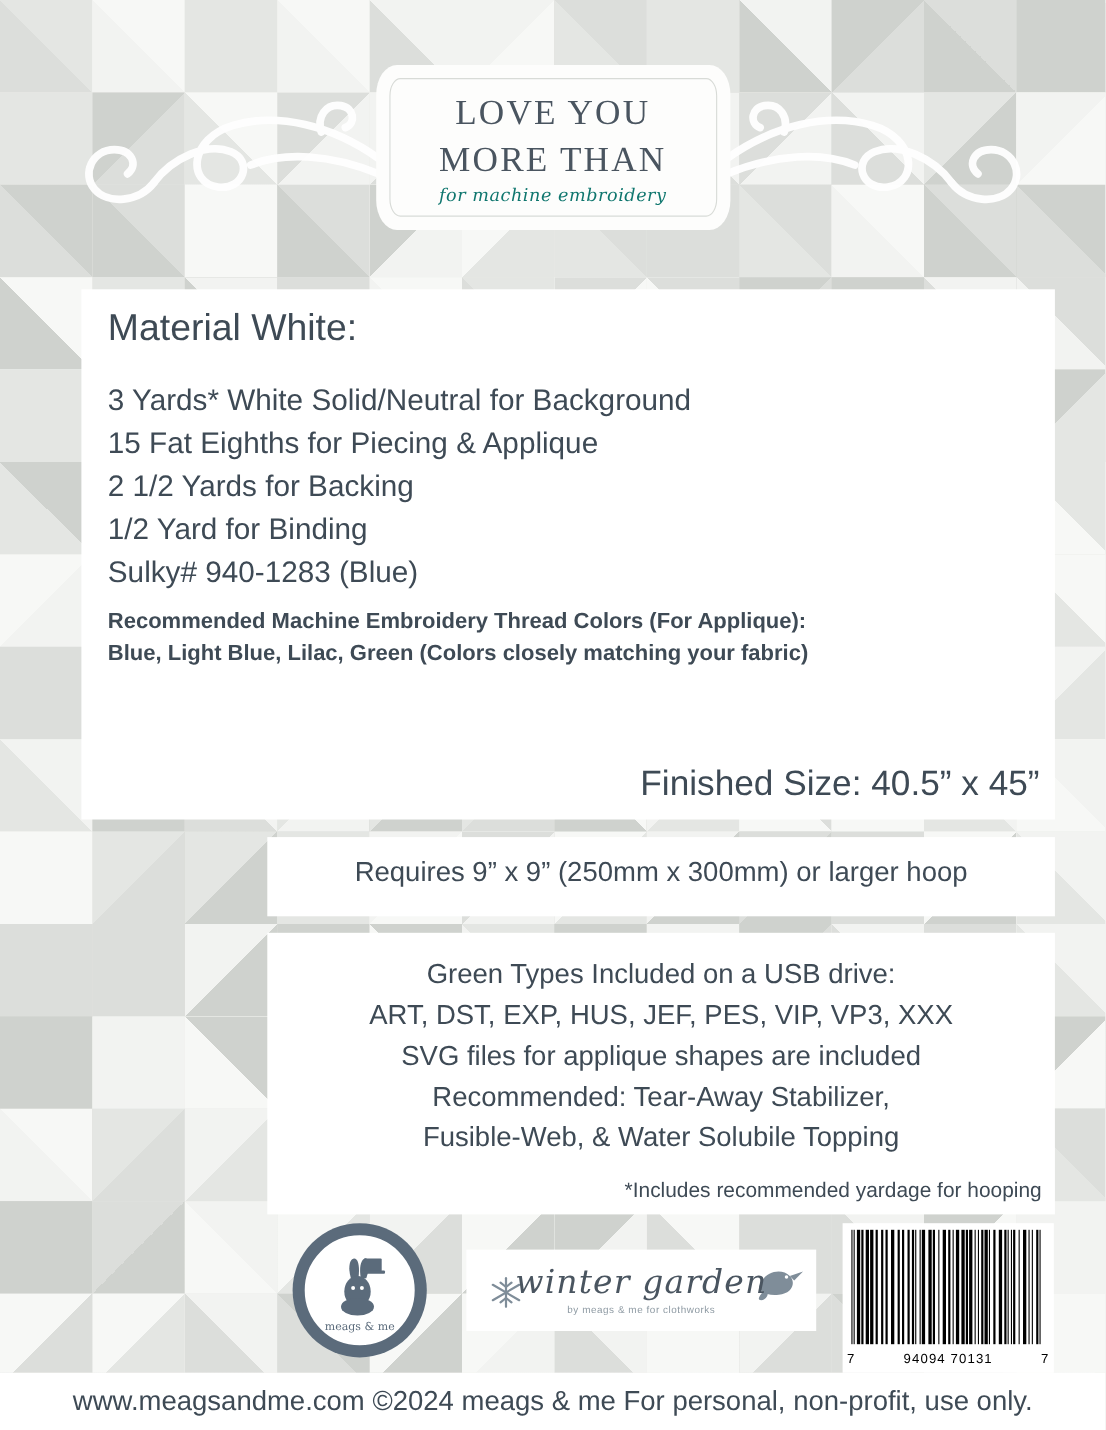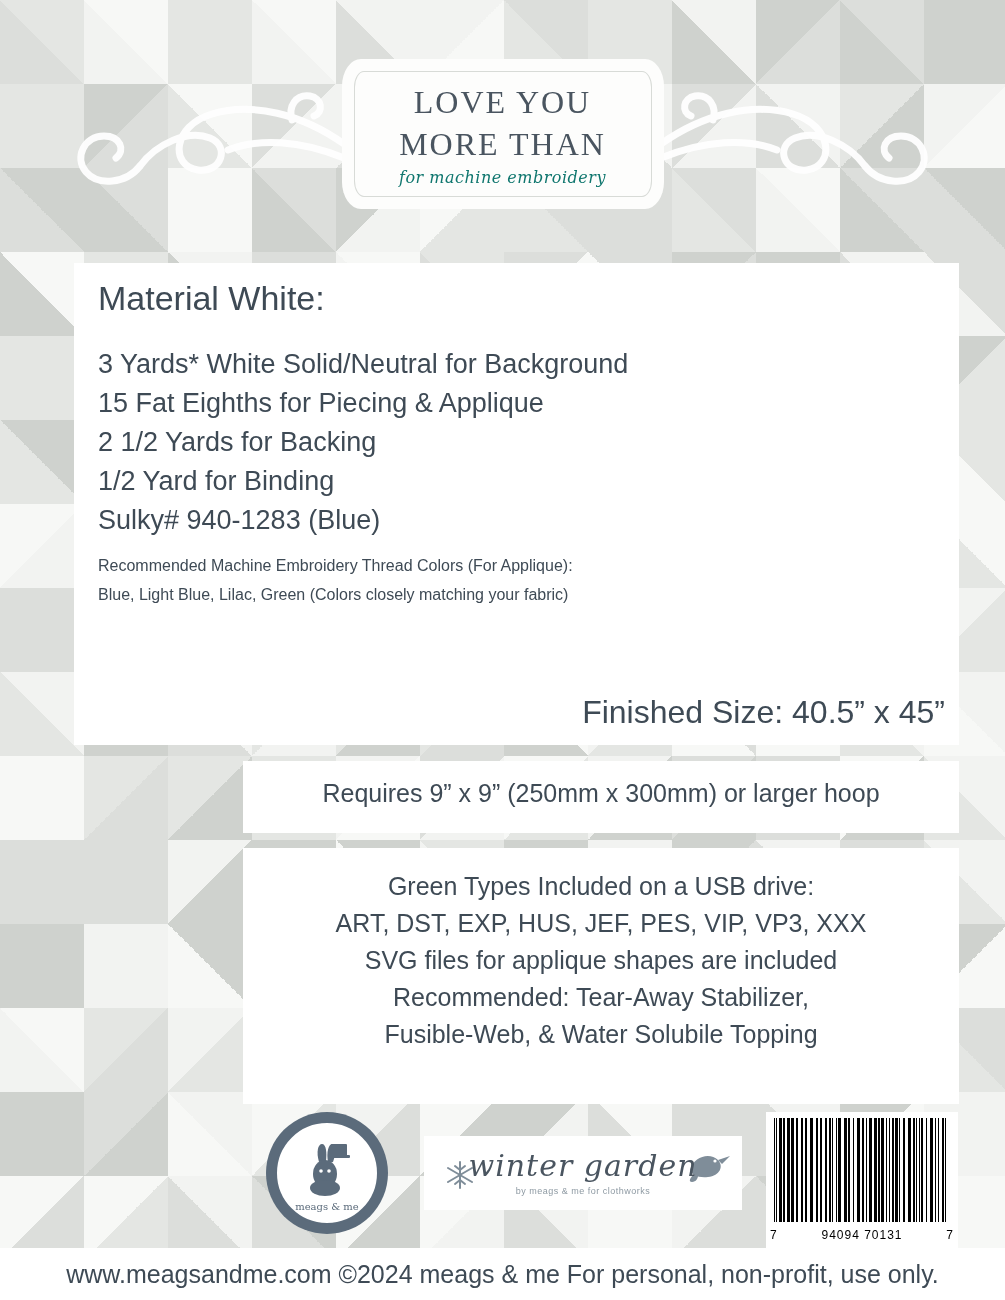--- a/index.html
+++ b/index.html
@@ -130,23 +130,24 @@
     left: 24px;
     top: 82px;
     font-size: 27px;
     line-height: 39px;
     color: #3e4a55;
   }
   .mat-note {
     position: absolute;
     left: 24px;
     top: 288px;
-    font-size: 16px;
+    font-size: 20px;
     line-height: 29px;
     color: #3e4a55;
+    font-weight: bold;
   }
   .finished-size {
     position: absolute;
     right: 14px;
     bottom: 14px;
     font-size: 32px;
     color: #3e4a55;
   }
 
   .hoop-text {
@@ -901,20 +902,21 @@
   </div>
 
   <div class="panel panel-files">
     <div class="files-lines">
       <div>Green Types Included on a USB drive:</div>
       <div>ART, DST, EXP, HUS, JEF, PES, VIP, VP3, XXX</div>
       <div>SVG files for applique shapes are included</div>
       <div>Recommended: Tear-Away Stabilizer,</div>
       <div>Fusible-Web, &amp; Water Solubile Topping</div>
     </div>
+    <div class="files-foot">*Includes recommended yardage for hooping</div>
   </div>
 
   <div class="brand-row">
 
     <div class="seal">
       <div class="seal-outer"></div>
       <div class="seal-inner"></div>
       <svg class="seal-bunny" width="52" height="60" viewBox="0 0 52 60">
         <g fill="#5b6b7b">
           <path d="M18 24 c-3-10 -1-18 3-18 c4 0 5 8 4 17z"></path>

